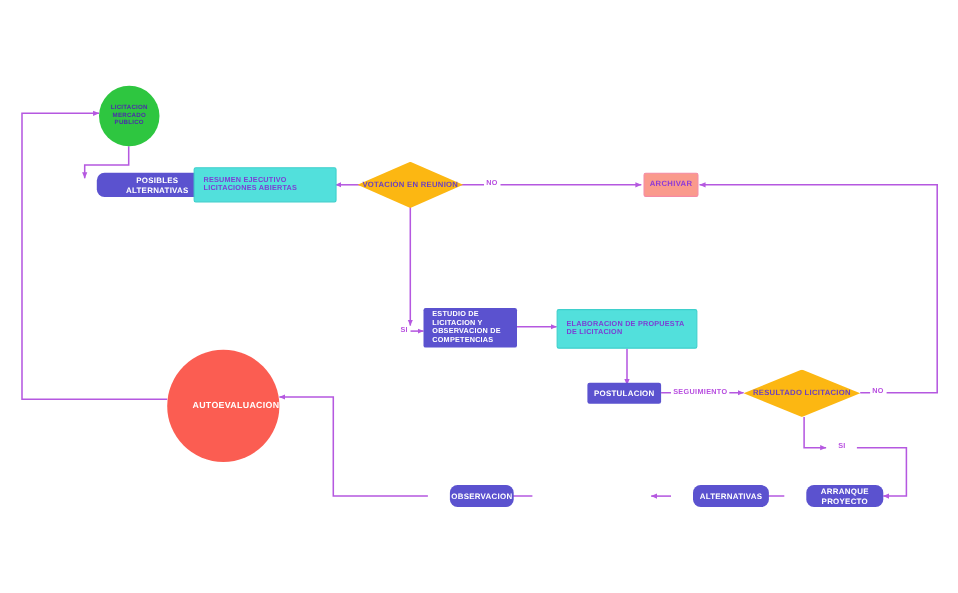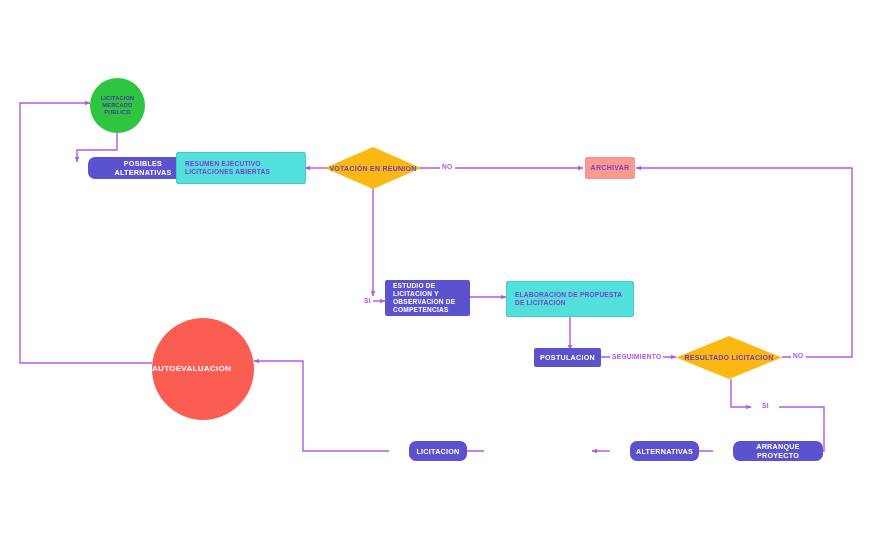--- a/index.html
+++ b/index.html
@@ -48,21 +48,21 @@
   }
   
   .circle-green{
     background:#2ec640;border-radius:50%;color:#4b2fa8;
     font-size:5.6px;font-weight:bold;letter-spacing:.2px;line-height:1.45;
     justify-content:center;text-align:center;
   }
   .circle-red{
     background:#fb5d52;border-radius:50%;color:#ffffff;
     font-size:8px;font-weight:bold;letter-spacing:.3px;
-    justify-content:flex-start;text-align:center;
+    justify-content:flex-end;text-align:center;
   }
   
   .diamond{
     display:flex;align-items:center;justify-content:center;
     color:#6c3fbf;font-size:7px;font-weight:bold;letter-spacing:.25px;
     text-align:center;position:absolute;
   }
   .diamond .dshape{
     position:absolute;left:0;top:0;width:100%;height:100%;
     background:#fcb712;
@@ -151,31 +151,31 @@
 
   <div class="node box-purple-sq" style="left:534px;top:348px;width:67px;height:19px;">
     <span>POSTULACION</span>
   </div>
 
   <div class="diamond" style="left:676px;top:336px;width:106px;height:43px;">
     <div class="dshape"></div>
     <span>RESULTADO LICITACION</span>
   </div>
 
-  <div class="node box-purple" style="left:713px;top:441px;width:90px;height:20px;">
+  <div class="node box-purple" style="left:713px;top:441px;width:70px;height:20px;">
     <span>ARRANQUE PROYECTO</span>
   </div>
 
   <div class="node box-purple" style="left:610px;top:441px;width:69px;height:20px;">
     <span>ALTERNATIVAS</span>
   </div>
 
 
   <div class="node box-purple" style="left:389px;top:441px;width:58px;height:20px;">
-    <span>LICITACION</span>
+    <span>OBSERVACION</span>
   </div>
 
   <div class="node circle-red" style="left:152px;top:318px;width:102px;height:102px;">
     <span>AUTOEVALUACION</span>
   </div>
 
   <div class="edge-label" style="left:440px;top:163px;">NO</div>
   <div class="edge-label" style="left:362px;top:297px;">SI</div>
   <div class="edge-label" style="left:610px;top:353px;">SEGUIMIENTO</div>
   <div class="edge-label" style="left:791px;top:352px;">NO</div>

